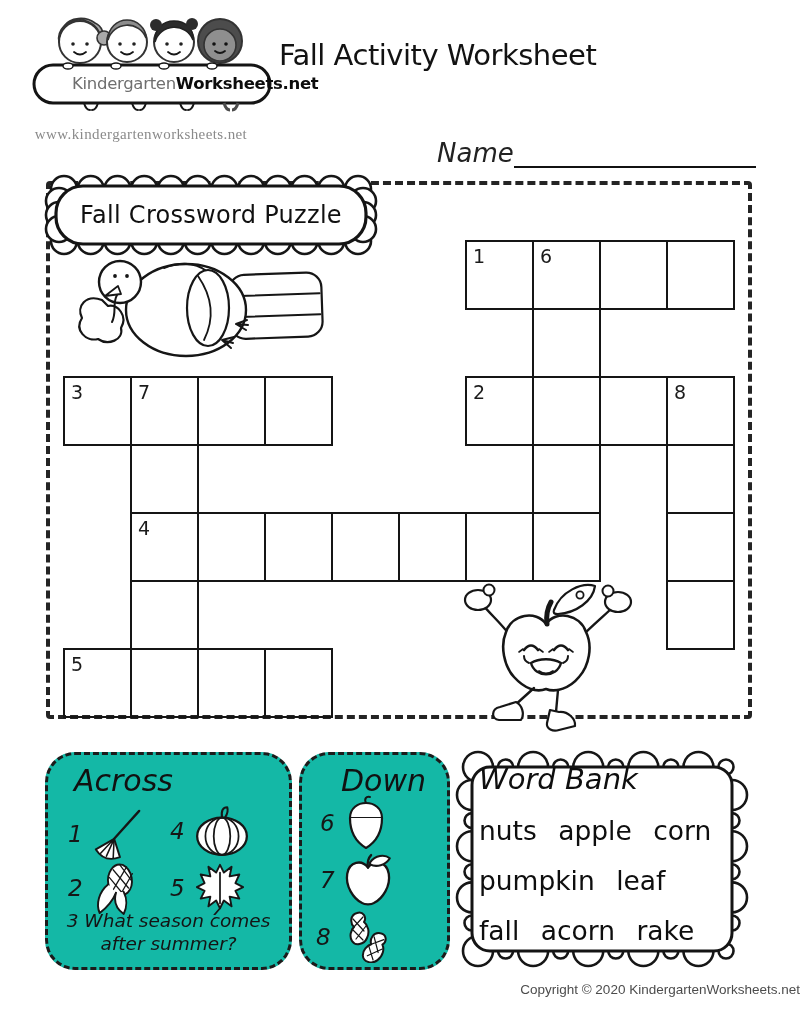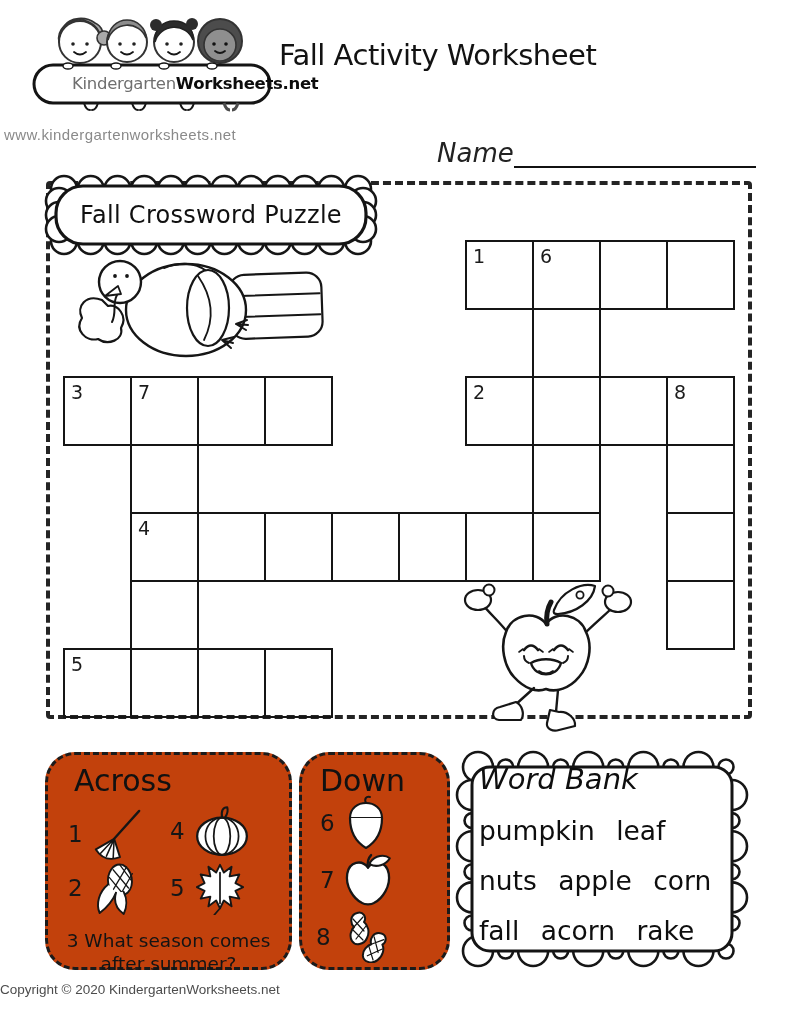--- a/index.html
+++ b/index.html
@@ -7,22 +7,22 @@
         font-family:"DejaVu Sans",sans-serif;color:#161616;}
   svg{display:block;}
   .abs{position:absolute;}
 
   
   .logo-svg{position:absolute;left:28px;top:8px;}
   .logo-banner-text{position:absolute;left:36px;top:69px;width:232px;height:30px;
     text-align:left;line-height:30px;font-size:16.5px;letter-spacing:-0.3px;white-space:nowrap;margin-left:36px;}
   .logo-light{color:#6f6f6f;}
   .logo-bold{color:#0c0c0c;font-weight:bold;}
-  .logo-url{position:absolute;left:4px;top:126px;width:274px;text-align:left;
-    font-family:Liberation Sans, sans-serif;font-size:15px;color:#8a8a8a;letter-spacing:.4px;}
+  .logo-url{position:absolute;left:4px;top:126px;width:274px;text-align:center;
+    font-family:Liberation Serif, serif;font-size:15px;color:#8a8a8a;letter-spacing:.4px;}
 
   .title{position:absolute;left:279px;top:38px;font-size:29px;letter-spacing:-.5px;color:#121212;}
 
   .name-row{position:absolute;left:437px;top:138px;display:flex;align-items:flex-end;font-size:26px;color:#222;font-style:italic;}
   .name-line{display:inline-block;width:242px;height:26px;border-bottom:2.5px solid #111;}
 
   
   .puzzle-box{position:absolute;left:46px;top:181px;width:706px;height:538px;
     border:4px dashed #242424;border-radius:4px;box-sizing:border-box;background:#fff;}
 
@@ -30,37 +30,37 @@
   .sc{fill:#fff;stroke:#161616;stroke-width:2.6;}
   .label-text{position:absolute;left:14px;top:12px;width:310px;height:58px;text-align:center;
     line-height:58px;font-size:24px;letter-spacing:.3px;color:#101010;border-radius:16px;}
 
   
   .cw-cell{position:absolute;box-sizing:border-box;border:2.4px solid #151515;background:transparent;}
   .cw-num{display:block;font-size:19px;padding:3px 0 0 6px;color:#1b1b1b;}
 
   
   .clue-box{position:absolute;top:752px;height:218px;border:3.5px dashed #1b1b1b;
-    border-radius:30px;box-sizing:border-box;background:#c2410c;}
+    border-radius:30px;box-sizing:border-box;background:#14b8a6;font-style:italic;}
   .across-box{left:45px;width:247px;}
   .down-box{left:299px;width:151px;}
   .box-title{font-size:30px;margin:8px 0 0 26px;color:#111;}
-  .down-box .box-title{margin-left:18px;}
+  .down-box .box-title{margin-left:18px;text-align:center;}
   .clue-item{position:absolute;display:flex;align-items:center;gap:8px;}
   .clue-num{font-size:23px;color:#161616;}
-  .question{position:absolute;left:10px;right:10px;top:174px;text-align:center;
+  .question{position:absolute;left:10px;right:10px;top:154px;text-align:center;
     font-size:18.5px;line-height:1.25;color:#141414;}
 
   
   .wordbank{position:absolute;left:452px;top:746px;width:300px;height:232px;}
   .wb-content{position:absolute;left:27px;top:16px;width:250px;}
   .wb-title{font-size:29px;color:#0e0e0e;font-style:italic;}
   .wb-row{font-size:26.5px;margin-top:19px;word-spacing:13px;white-space:nowrap;color:#0e0e0e;}
 
-  .footer{position:absolute;left:0;top:981px;width:800px;text-align:left;
+  .footer{position:absolute;left:0;top:981px;width:800px;text-align:right;
     font-family:"Liberation Sans",sans-serif;font-size:13.5px;color:#4c4c4c;line-height:1.35;}
 
   .ink{stroke:#161616;fill:none;stroke-linecap:round;stroke-linejoin:round;}
   .inkw{stroke:#161616;fill:#fff;stroke-linecap:round;stroke-linejoin:round;}
 </style>
 </head>
 <body>
 
 <div class="page">
 
@@ -345,22 +345,22 @@
         <circle cx="280" cy="49" r="15" class="sc"></circle>
         <circle cx="280" cy="74.6" r="7.5" class="sc"></circle>
         <circle cx="280" cy="100.2" r="15" class="sc"></circle>
         <circle cx="280" cy="125.8" r="7.5" class="sc"></circle>
         <circle cx="280" cy="151.4" r="15" class="sc"></circle>
         <circle cx="280" cy="177" r="7.5" class="sc"></circle>
         <rect class="inner" x="20" y="21" width="260" height="184" rx="18" fill="#fff" stroke="#141414" stroke-width="3"></rect>
     </svg>
     <div class="wb-content">
       <div class="wb-title">Word Bank</div>
+      <div class="wb-row">nuts apple corn</div>
       <div class="wb-row">pumpkin leaf</div>
-      <div class="wb-row">nuts apple corn</div>
       <div class="wb-row">fall acorn rake</div>
     </div>
   </div>
 
   <div class="footer">
     <div>Copyright © 2020 KindergartenWorksheets.net</div>
   </div>
 
 </div>
 

